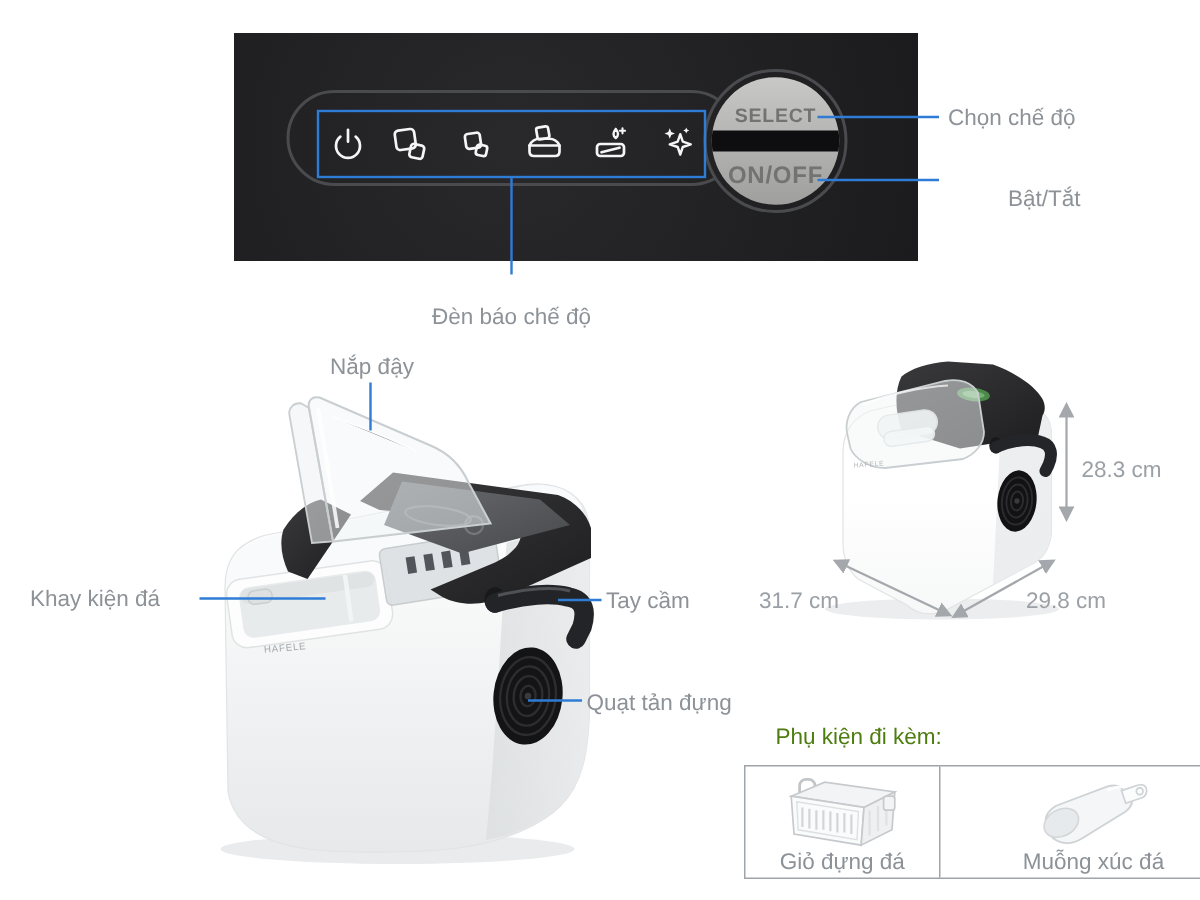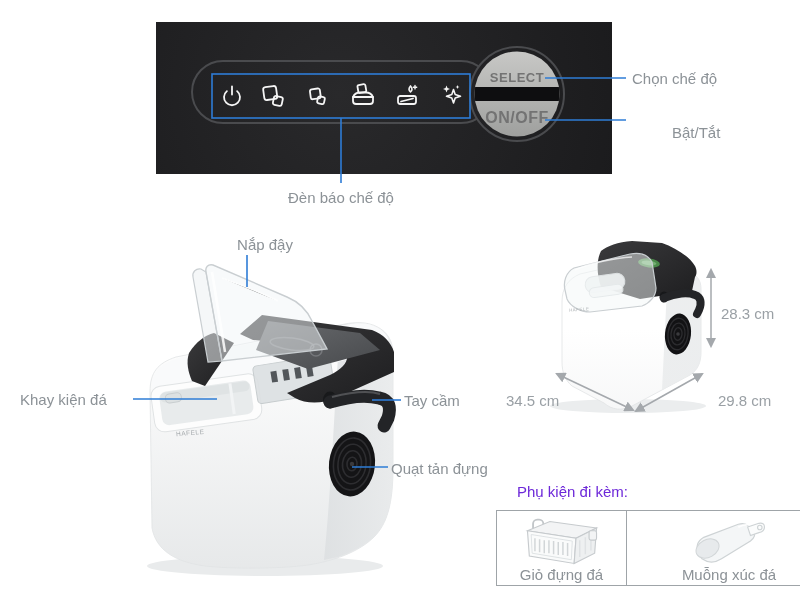--- a/index.html
+++ b/index.html
@@ -5,21 +5,21 @@
   html,body{margin:0;padding:0;background:#fff;}
   .canvas{position:relative;width:800px;height:600px;background:#fff;overflow:hidden;
           font-family:"Liberation Sans","DejaVu Sans",sans-serif;}
   .art{position:absolute;left:0;top:0;}
   .label{position:absolute;font-size:15px;color:var(--label,#8c9297);white-space:nowrap;line-height:1.2;}
   .center{transform:translateX(-50%);}
   .vcenter{transform:translate(-50%,-50%);}
   .dim{font-size:15px;color:var(--dim,#9aa0a5);}
   .btn-txt{position:absolute;font-weight:600;color:#737373;letter-spacing:.5px;white-space:nowrap;}
   .brand{position:absolute;color:#a4a9ac;letter-spacing:.5px;white-space:nowrap;}
-  .acc-title{position:absolute;font-size:15px;color:#6d28d9;white-space:nowrap;}
+  .acc-title{position:absolute;font-size:15px;color:#4d7c0f;white-space:nowrap;}
   .acc-table{position:absolute;left:496px;top:510px;width:312px;height:76px;
              border:1px solid #9fa4a8;display:flex;box-sizing:border-box;gap:24px;}
   .acc-cell{position:relative;height:100%;box-sizing:border-box;display:flex;flex-direction:column;
             align-items:center;justify-content:flex-end;}
   .acc-cell.first{width:130px;border-right:1px solid #9fa4a8;}
   .acc-cell.second{flex:1;}
   .acc-img{position:absolute;top:3px;left:50%;transform:translateX(-50%);}
   .acc-label{font-size:15px;color:var(--label,#8c9297);margin-bottom:2px;white-space:nowrap;}
   .c-line{stroke:var(--accent,#2e7cd6);stroke-width:1.6;fill:none;}
   .c-box{stroke:var(--accent,#2e7cd6);stroke-width:1.6;fill:none;}
@@ -209,33 +209,33 @@
       <path d="M557,374 L633,410" class="darr" marker-start="url(#arr)" marker-end="url(#arr)"></path>
       <path d="M636,411 L702,374" class="darr" marker-start="url(#arr)" marker-end="url(#arr)"></path>
     </g>
   </svg>
 
   <div class="btn-txt vcenter" style="left:517px;top:77px;font-size:13px;">SELECT</div>
   <div class="btn-txt vcenter" style="left:517px;top:118px;font-size:16px;">ON/OFF</div>
 
   <div class="label" style="left:632px;top:70px;">Chọn chế độ</div>
   <div class="label" style="left:632px;top:124px;margin-left:40px;">Bật/Tắt</div>
-  <div class="label center" style="left:341px;top:189px;">Đèn báo chế độ</div>
-
-  <div class="label center" style="left:265px;top:236px;">Nắp đậy</div>
+  <div class="label center" style="left:341px;top:203px;">Đèn báo chế độ</div>
+
+  <div class="label center" style="left:248px;top:236px;">Nắp đậy</div>
   <div class="label" style="left:20px;top:391px;">Khay kiện đá</div>
   <div class="label" style="left:404px;top:392px;text-align:center;">Tay cầm</div>
   <div class="label" style="left:391px;top:460px;">Quạt tản đựng</div>
 
   <div class="brand" style="left:176px;top:429px;font-size:6.5px;transform:rotate(-5deg);">HAFELE</div>
   <div class="brand" style="left:569px;top:307px;font-size:4.5px;transform:rotate(-4deg);opacity:.85;">HAFELE</div>
 
   <div class="label dim" style="left:721px;top:305px;">28.3 cm</div>
-  <div class="label dim" style="left:506px;top:392px;">34.5 cm</div>
-  <div class="label dim" style="left:684px;top:392px;margin-left:34px;">29.8 cm</div>
+  <div class="label dim" style="left:506px;top:392px;">31.7 cm</div>
+  <div class="label dim" style="left:684px;top:392px;">29.8 cm</div>
 
   <div class="acc-title" style="left:517px;top:483px;">Phụ kiện đi kèm:</div>
 
   <div class="acc-table">
     <div class="acc-cell first">
       <svg class="acc-img" width="90" height="56" viewBox="0 0 90 60">
         <rect x="14" y="6" width="11" height="14" rx="4.5" fill="none" stroke="#c2c6c9" stroke-width="2"></rect>
         <polygon points="8,18 32,8 82,15 60,26" fill="#f3f4f5" stroke="#c6cacd" stroke-width="1.2"></polygon>
         <polygon points="8,18 60,26 58,53 10,45" fill="#fafbfb" stroke="#c6cacd" stroke-width="1.2"></polygon>
         <polygon points="60,26 82,15 80,42 58,53" fill="#eef0f1" stroke="#c6cacd" stroke-width="1.2"></polygon>

